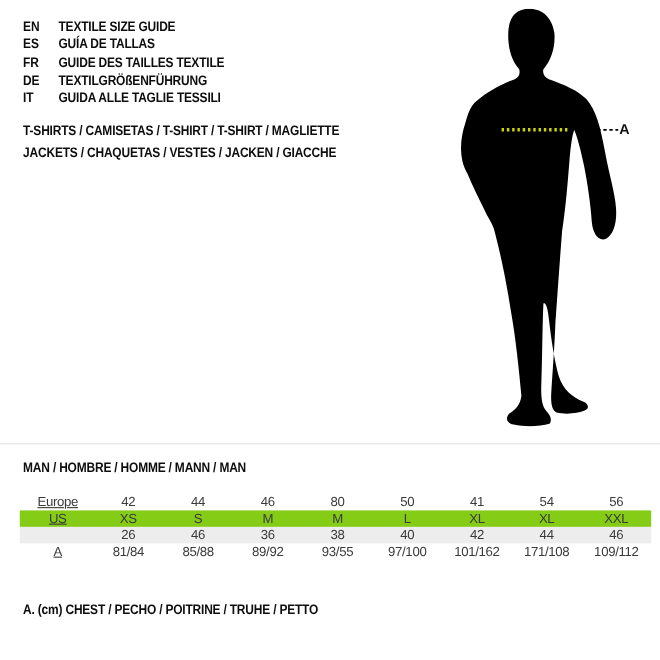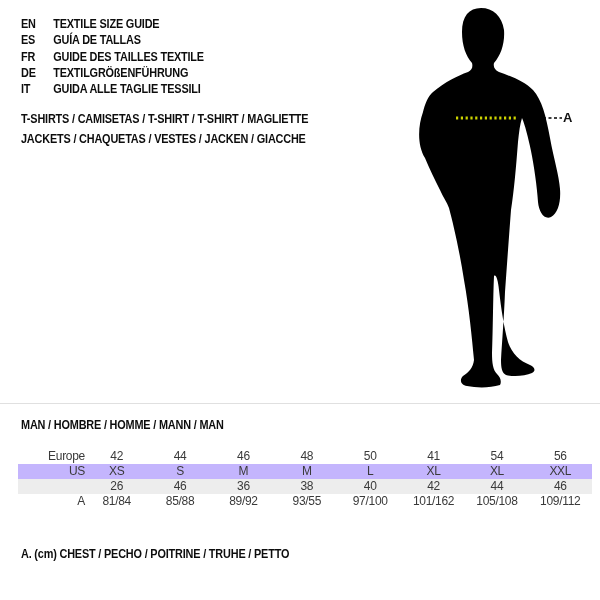--- a/index.html
+++ b/index.html
@@ -51,21 +51,21 @@
   #size-table {
     left: 18px; top: 449px; width: 574px;
     font-size: 12px; color: #3a3a3a; letter-spacing: -0.3px;
   }
   #table-header {
     height: 14px; line-height: 14px;
     padding-left: 5px; color: #2e2e2e;
   }
   .trow { display: flex; height: 15px; line-height: 15px; }
   .trow.shaded { background: #ededed; }
-  .tlabel { flex: 0 0 65px; padding-left: 2px; text-align: right; }
+  .tlabel { flex: 0 0 65px; padding-left: 2px; text-align: center; text-decoration: underline; }
   .tcell { flex: 1 1 0; text-align: center; }
 
   
   #footnote {
     left: 21px; top: 547px;
     font-weight: bold; font-size: 12.5px; color: #0d0d0d;
     letter-spacing: -0.2px;
   }
 </style>
 </head>
@@ -150,27 +150,27 @@
 
 <div id="section-title" class="abs cond">MAN / HOMBRE / HOMME / MANN / MAN</div>
 
 <div id="size-table" class="abs">
   <div id="table-body">
       <div class="trow">
         <div class="tlabel">Europe</div>
         <div class="tcell">42</div>
         <div class="tcell">44</div>
         <div class="tcell">46</div>
-        <div class="tcell">48</div>
+        <div class="tcell">80</div>
         <div class="tcell">50</div>
         <div class="tcell">41</div>
         <div class="tcell">54</div>
         <div class="tcell">56</div>
       </div>
-      <div class="trow shaded" style="background: #c4b5fd;">
+      <div class="trow shaded" style="background: #84cc16;">
         <div class="tlabel">US</div>
         <div class="tcell">XS</div>
         <div class="tcell">S</div>
         <div class="tcell">M</div>
         <div class="tcell">M</div>
         <div class="tcell">L</div>
         <div class="tcell">XL</div>
         <div class="tcell">XL</div>
         <div class="tcell">XXL</div>
       </div>
@@ -186,19 +186,19 @@
         <div class="tcell">46</div>
       </div>
       <div class="trow">
         <div class="tlabel">A</div>
         <div class="tcell">81/84</div>
         <div class="tcell">85/88</div>
         <div class="tcell">89/92</div>
         <div class="tcell">93/55</div>
         <div class="tcell">97/100</div>
         <div class="tcell">101/162</div>
-        <div class="tcell">105/108</div>
+        <div class="tcell">171/108</div>
         <div class="tcell">109/112</div>
       </div>
     </div>
 </div>
 
 <div id="footnote" class="abs cond">A. (cm) CHEST / PECHO / POITRINE / TRUHE / PETTO</div>
 
 </body></html>

